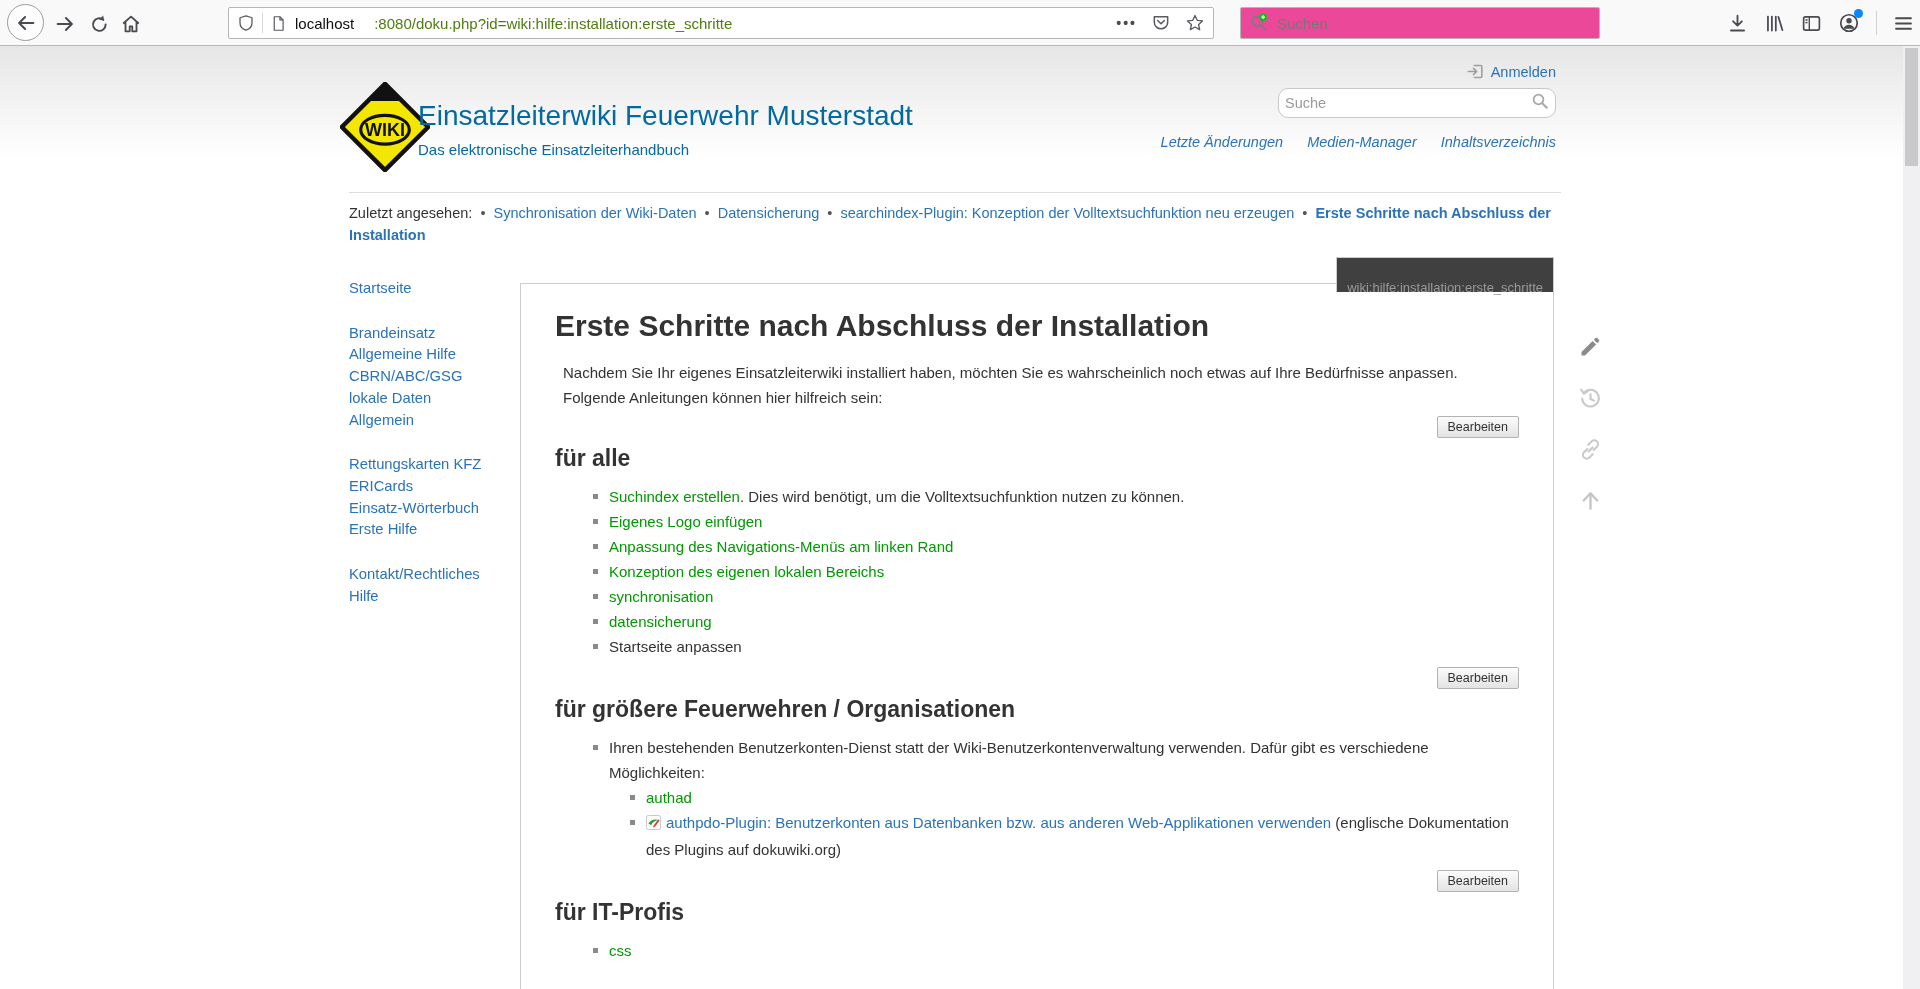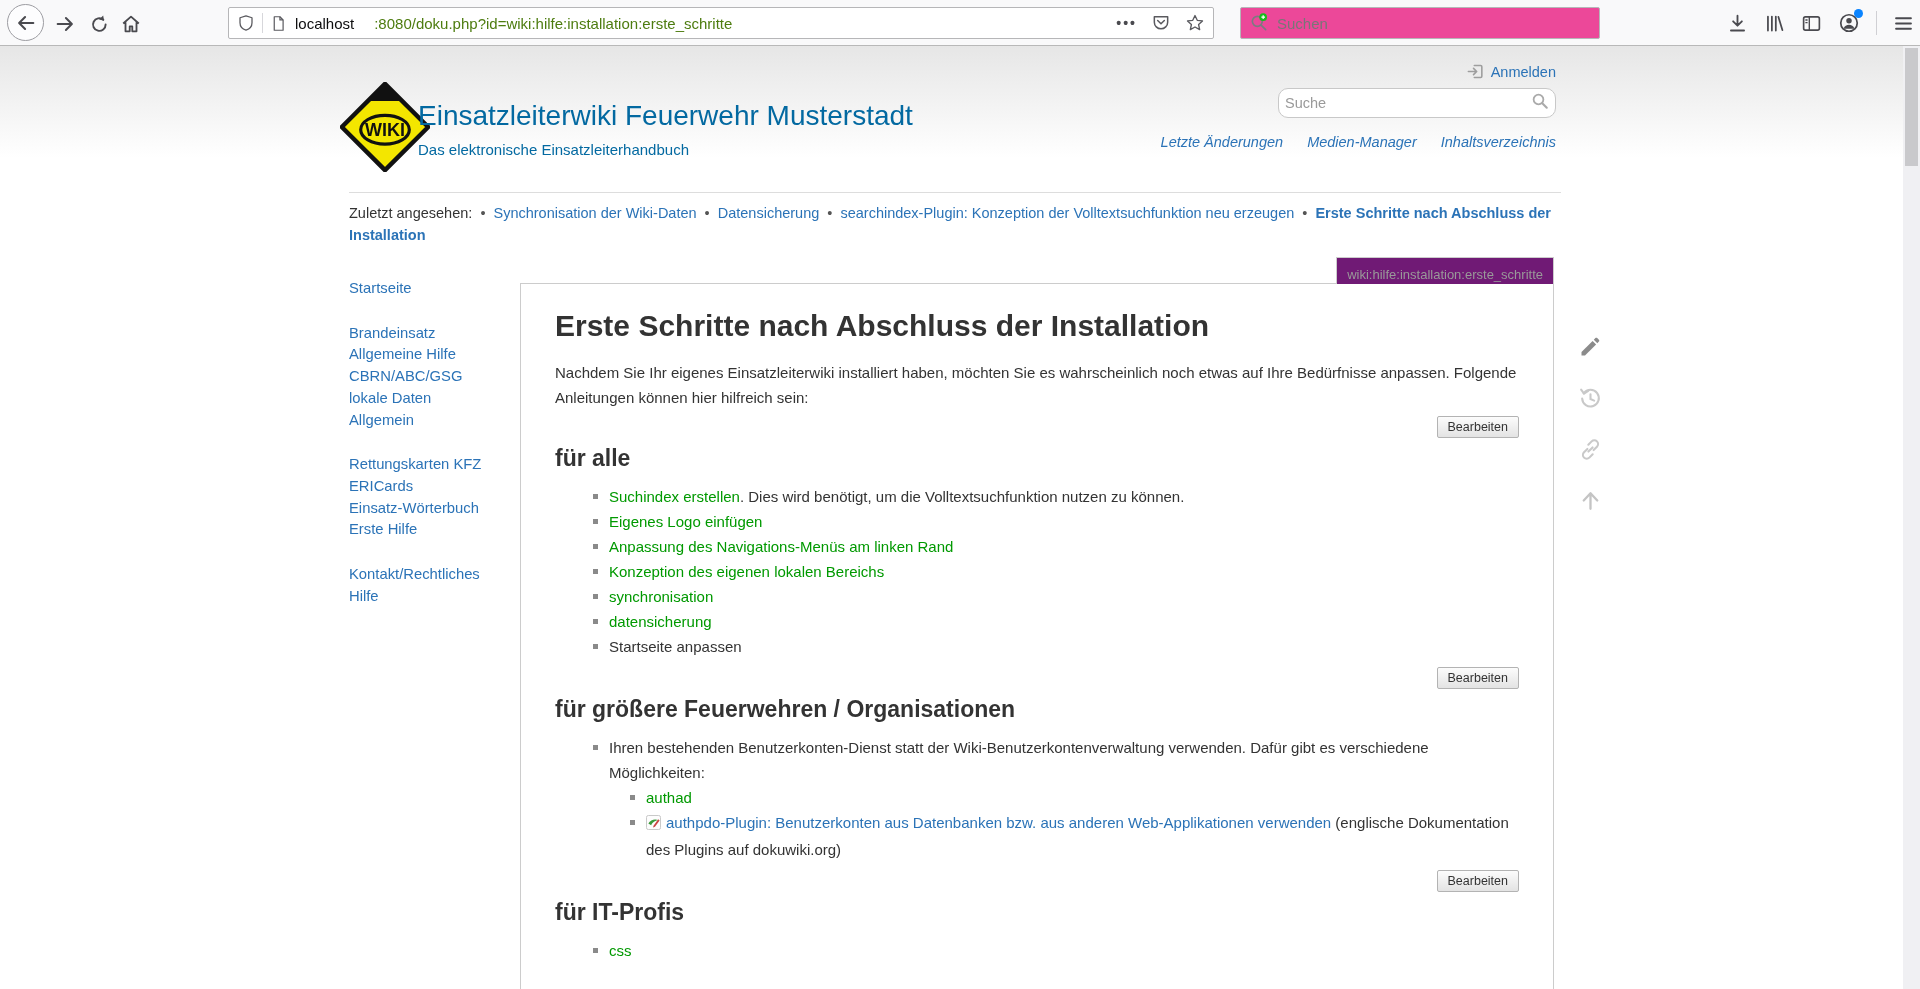--- a/index.html
+++ b/index.html
@@ -68,26 +68,26 @@
   .trace .sep { color:#555; margin:0 4px; }
   .trace .cur { font-weight:bold; }
 
   .sidebar { position:absolute; left:349px; top:232px; width:170px; font-size:14.8px; }
   .sb-group { margin-bottom:23px; }
   .sb-group a { display:block; line-height:21.7px; }
 
   .panel { position:absolute; left:520px; top:237px; width:1034px; height:712px;
            background:#fff; border:1px solid #ccc; padding:24px 34px 0 34px; }
   .page-id-tab { position:absolute; right:366px; top:211px; height:27px; z-index:2;
-                 background:#701a75; border:1px solid #ccc; border-bottom:none;
-                 color:#999; font-size:13px; line-height:25px; padding:4px 10px; }
+                 background:#404040; border:1px solid #ccc; border-bottom:none;
+                 color:#999; font-size:13px; line-height:25px; padding:17px 10px; }
 
   .panel h1 { font-size:30px; line-height:36px; color:#333; margin:0 0 16px; font-weight:bold; }
   .panel h2 { font-size:23px; line-height:28px; color:#333; margin:4px 0 12px; font-weight:bold; }
-  .panel p { font-size:15px; line-height:25px; color:#333; margin:0 0 6px; }
+  .panel p { font-size:15px; line-height:25px; color:#333; margin:0 8px 6px; }
   .secedit { text-align:right; margin:4px 0 6px; }
   .edit-btn { font-size:12.5px; color:#333; padding:3px 10px; border:1px solid #b3b3b3;
               border-radius:2px; background:linear-gradient(#fcfcfc,#e3e3e3);
               font-family:inherit; cursor:pointer; }
   ul.l1 { list-style:none; margin:0 0 8px; padding:0 0 0 37px; }
   ul.l2 { list-style:none; margin:0; padding:0 0 0 20px; }
   li { position:relative; padding-left:17px; font-size:15px; line-height:25px; color:#333; }
   li::before { content:""; position:absolute; left:1px; top:10px; width:5px; height:5px; background:#8a8a8a; }
   .plugin-ico { display:inline-block; vertical-align:-2px; margin-right:5px; }
 

